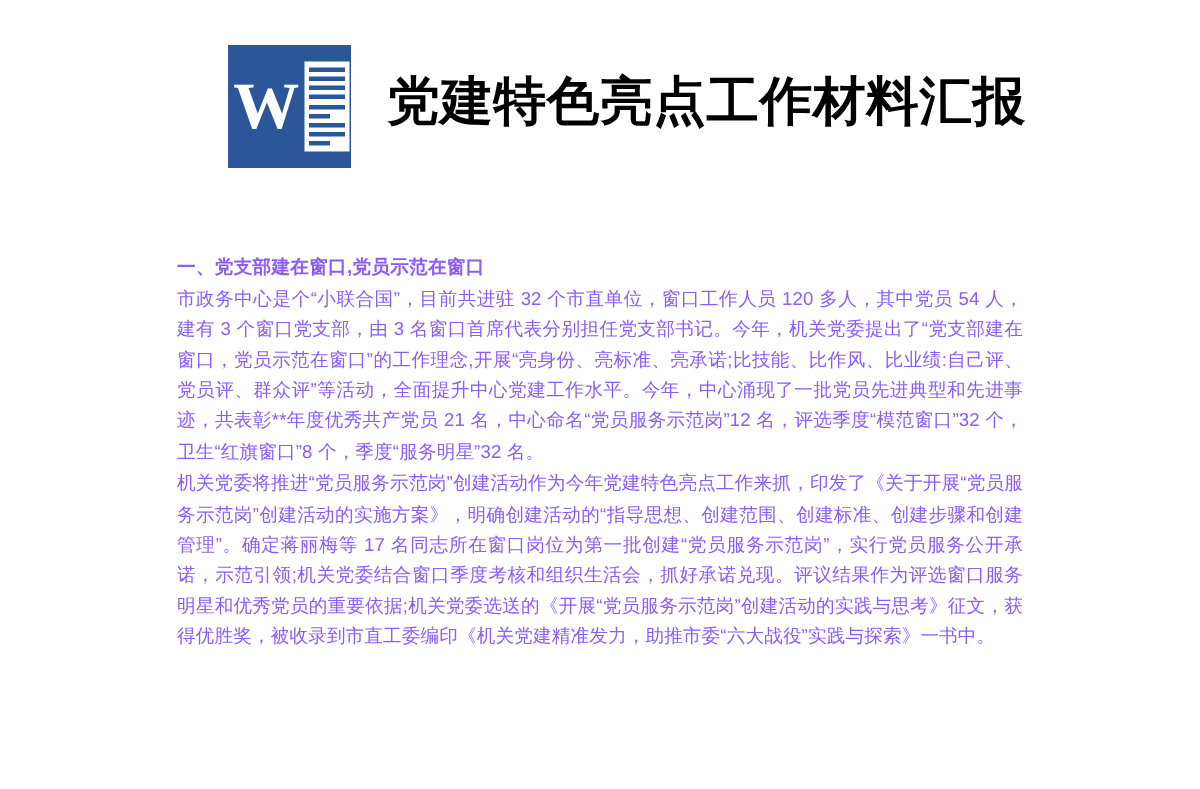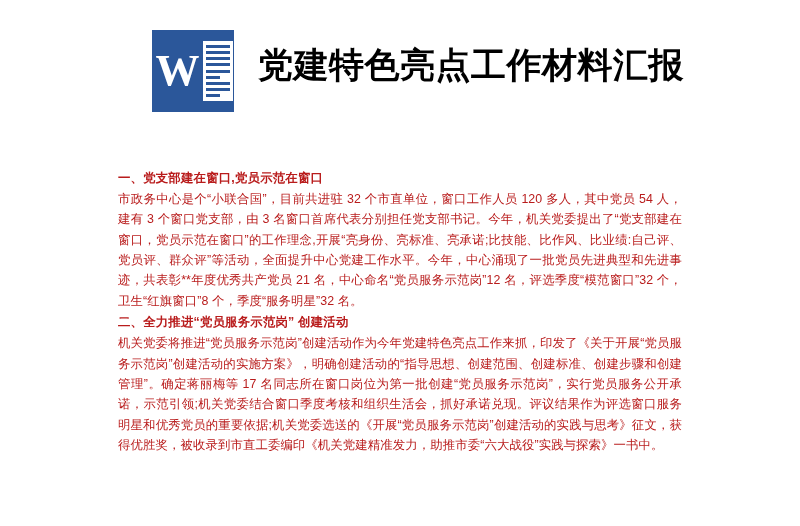--- a/index.html
+++ b/index.html
@@ -62,31 +62,31 @@
   .doc-title {
     position: absolute;
     left: 258px;
     top: 22px;
     width: 430px;
     color: #000000;
     font-size: 35px;
     font-weight: bold;
     line-height: 1.32;
     letter-spacing: 0.5px;
-    font-family: Liberation Mono, monospace;
+    font-family: Liberation Sans, sans-serif;
   }
   
   .doc-body {
     position: absolute;
     left: 0;
     top: 168px;
     width: 800px;
     padding: 0 118px;
     box-sizing: border-box;
-    color: #b91c1c;
+    color: #8b5cf6;
   }
   .sec-heading {
     font-size: 12.4px;
     font-weight: bold;
     line-height: 1.62;
     margin: 0 0 1px 0;
     letter-spacing: 0.2px;
   }
   .para {
     font-size: 12.4px;
@@ -117,18 +117,17 @@
     </span>
   </div>
 
   <h1 class="doc-title">党建特色亮点工作材料汇报</h1>
 
   <div class="doc-body">
 
     <p class="sec-heading">一、党支部建在窗口,党员示范在窗口</p>
     <p class="para">市政务中心是个“小联合国”，目前共进驻 32 个市直单位，窗口工作人员 120 多人，其中党员 54 人，建有 3 个窗口党支部，由 3 名窗口首席代表分别担任党支部书记。今年，机关党委提出了“党支部建在窗口，党员示范在窗口”的工作理念,开展“亮身份、亮标准、亮承诺;比技能、比作风、比业绩:自己评、党员评、群众评”等活动，全面提升中心党建工作水平。今年，中心涌现了一批党员先进典型和先进事迹，共表彰**年度优秀共产党员 21 名，中心命名“党员服务示范岗”12 名，评选季度“模范窗口”32 个，卫生“红旗窗口”8 个，季度“服务明星”32 名。</p>
 
-    <p class="sec-heading">二、全力推进“党员服务示范岗” 创建活动</p>
     <p class="para">机关党委将推进“党员服务示范岗”创建活动作为今年党建特色亮点工作来抓，印发了《关于开展“党员服务示范岗”创建活动的实施方案》，明确创建活动的“指导思想、创建范围、创建标准、创建步骤和创建管理”。确定蒋丽梅等 17 名同志所在窗口岗位为第一批创建“党员服务示范岗”，实行党员服务公开承诺，示范引领;机关党委结合窗口季度考核和组织生活会，抓好承诺兑现。评议结果作为评选窗口服务明星和优秀党员的重要依据;机关党委选送的《开展“党员服务示范岗”创建活动的实践与思考》征文，获得优胜奖，被收录到市直工委编印《机关党建精准发力，助推市委“六大战役”实践与探索》一书中。</p>
 
 
   </div>
 </div>
 
 </body></html>

